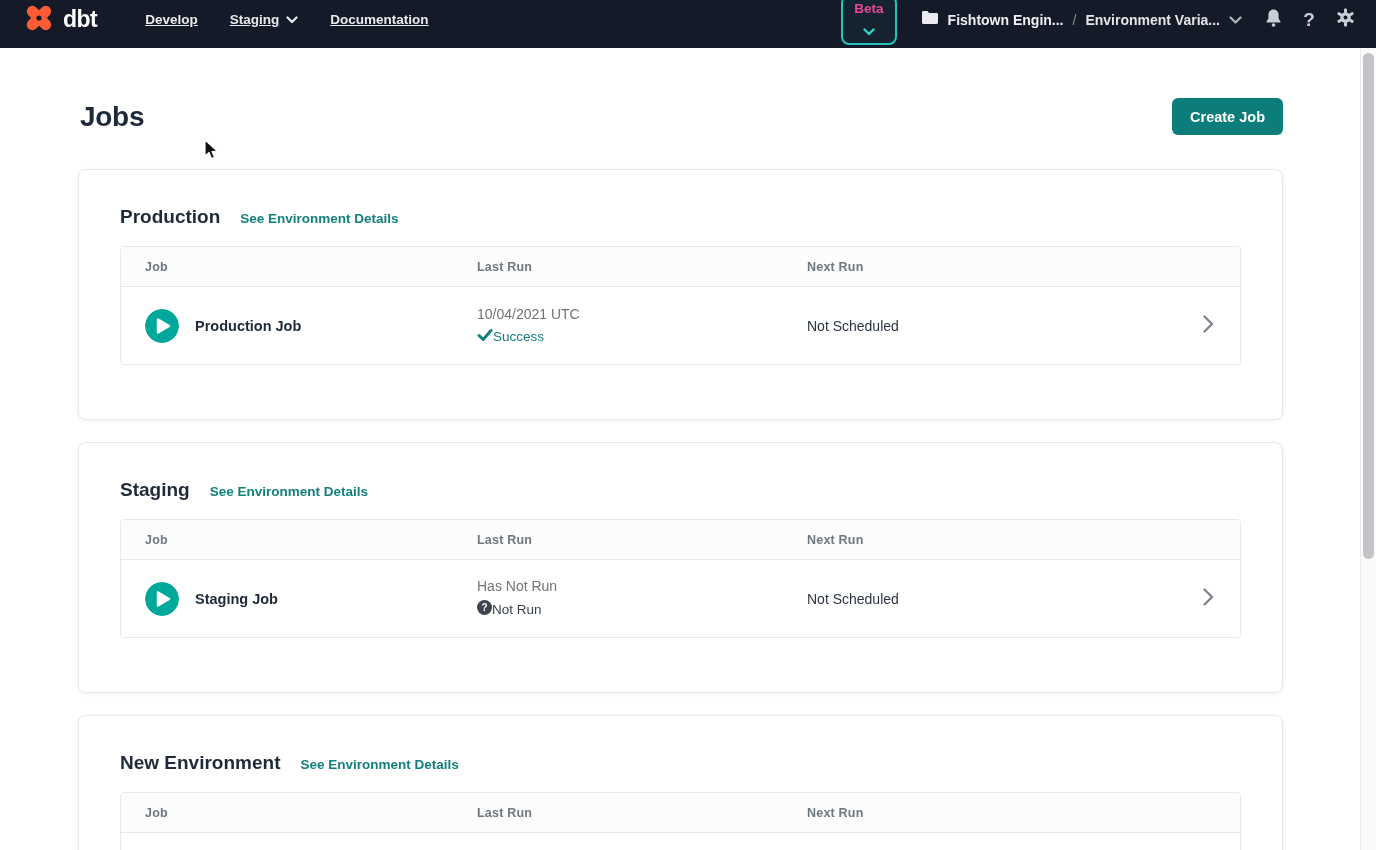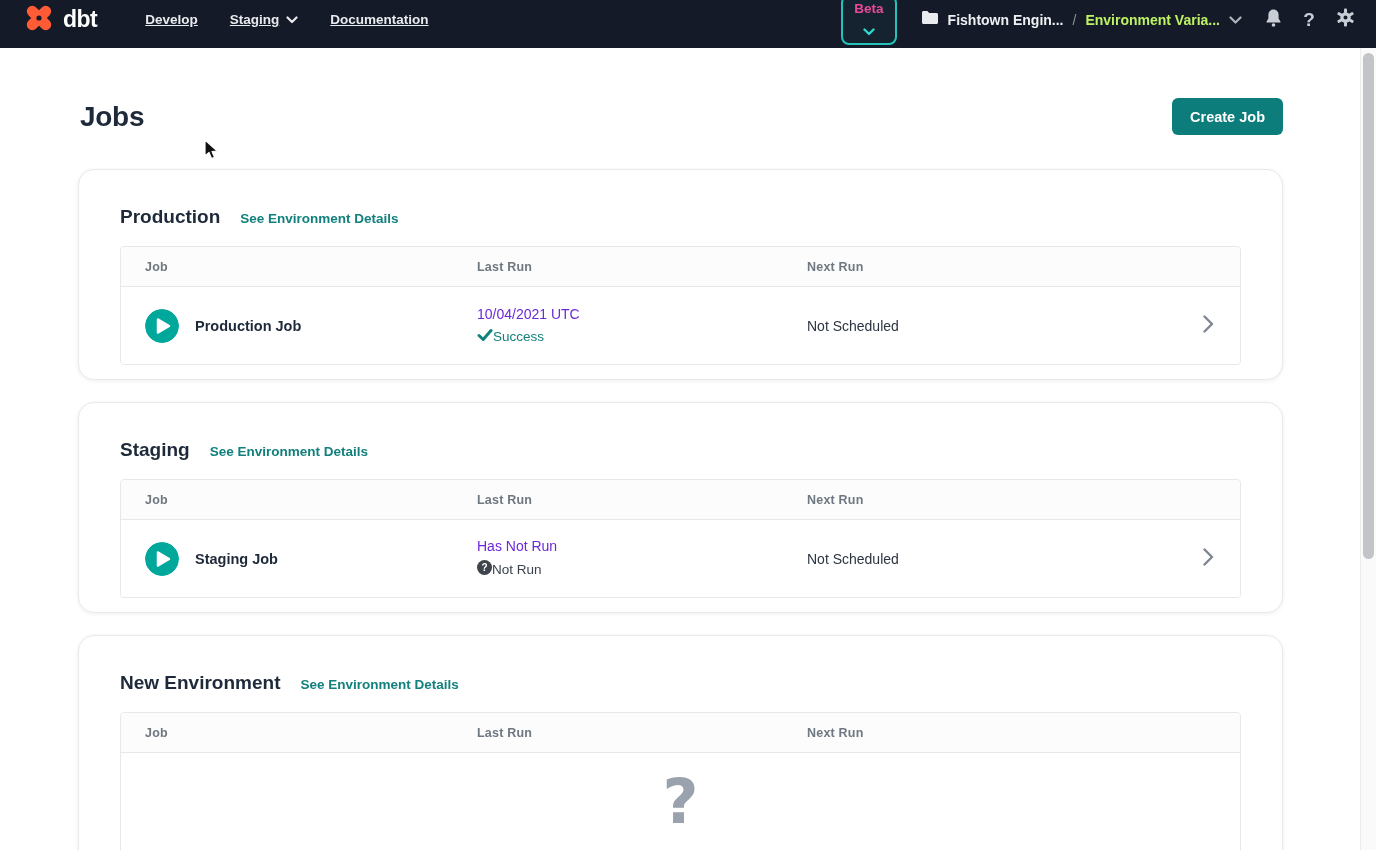--- a/index.html
+++ b/index.html
@@ -14,52 +14,52 @@
   .nav-menu { display:flex; align-items:center; margin-left:36px; gap:8px; }
   .nav-item { color:#e8eaed; font-size:13.5px; font-weight:700; padding:8px 12px;
               display:flex; align-items:center; gap:7px; cursor:pointer;text-decoration:underline; }
   .nav-spacer { flex:1; }
   .beta-pill { display:flex; align-items:center; gap:8px; border:2px solid #23c2ba;
                border-radius:8px; padding:4px 11px; color:#ec4899; font-size:13.5px;
                font-weight:700; background:rgba(35,194,186,0.06); cursor:pointer;flex-direction:column; }
   .breadcrumb { display:flex; align-items:center; gap:9px; margin-left:24px; cursor:pointer; }
   .crumb-project { color:#eef0f2; font-size:14px; font-weight:700; }
   .crumb-sep { color:#8b929c; font-size:14px; }
-  .crumb-page { color:#bef264; font-size:14px; font-weight:600; }
+  .crumb-page { color:#e5e5e5; font-size:14px; font-weight:600; }
   .nav-icons { display:flex; align-items:center; gap:10px; margin-left:18px; }
   .nav-icon-btn { width:26px; height:26px; display:flex; align-items:center;
                   justify-content:center; cursor:pointer; }
   .help-glyph { color:#c9ced6; font-size:19px; font-weight:800; }
 
   
   .page-head { margin:50px 93px 0 80px; display:flex; align-items:center;
                justify-content:space-between; }
   .page-title { font-size:28px; font-weight:700; color:#1e2a3a; letter-spacing:-0.3px; }
   .create-btn { background:#0c7d7a; color:#fff; border:none; border-radius:6px;
                 height:37px; padding:0 18px; font-size:14.5px; font-weight:600;
                 font-family:inherit; cursor:pointer;margin-left:14px; }
 
   .cards { margin:34px 93px 0 78px; display:flex; flex-direction:column; gap:22px; }
-  .env-card { background:#fff; border:1px solid #e8e9eb; border-radius:16px;
-              box-shadow:0 1px 4px rgba(22,30,44,.07); padding:34px 41px 14px 41px; }
+  .env-card { background:#fff; border:1px solid #e8e9eb; border-radius:8px;
+              box-shadow:0 1px 4px rgba(22,30,44,.07); padding:34px 41px 54px 41px; }
   .env-head { display:flex; align-items:baseline; gap:20px; }
   .env-name { font-size:19px; font-weight:700; color:#1e2a3a; line-height:26px; }
   .env-link { font-size:13.5px; font-weight:700; color:#12807c; cursor:pointer; text-decoration:none; }
 
   .jobtable { margin-top:16px; border:1px solid #e7e8ea; border-radius:4px; overflow:hidden; }
   .thead, .trow { display:grid; grid-template-columns:356px 330px 1fr 64px; align-items:center; }
   .thead { height:40px; background:#fcfcfc; border-bottom:1px solid #e7e8ea; }
   .th { color:#6f7781; font-size:12.5px; font-weight:700; letter-spacing:0.2px; }
   .th:first-child { padding-left:24px; }
   .trow { height:77px; background:#fff; cursor:pointer; }
   .job-cell { display:flex; align-items:center; gap:16px; padding-left:24px; }
   .play-btn { width:34px; height:34px; flex:0 0 34px; border-radius:50%; cursor:pointer; }
   .job-name { font-size:14.5px; font-weight:700; color:#1e2a3a; }
   .lastrun-cell { display:flex; flex-direction:column; gap:6px; }
-  .lr-date { font-size:14px; color:#6d28d9; }
+  .lr-date { font-size:14px; color:#737373; }
   .lr-status { display:flex; align-items:center; }
   .lr-status .status-text-success { font-size:13.5px; color:#12807c; }
   .lr-status .status-text-notrun { font-size:13.5px; color:#3a424c; }
   .nextrun-cell { font-size:14px; color:#2b3542; }
   .chev-cell { display:flex; justify-content:center; }
 
   .empty-state { height:160px; display:flex; justify-content:center; padding-top:18px; }
   .empty-q { font-size:62px; font-weight:800; color:#9aa2ad; line-height:1;
              font-family:"DejaVu Sans", sans-serif; }
 

